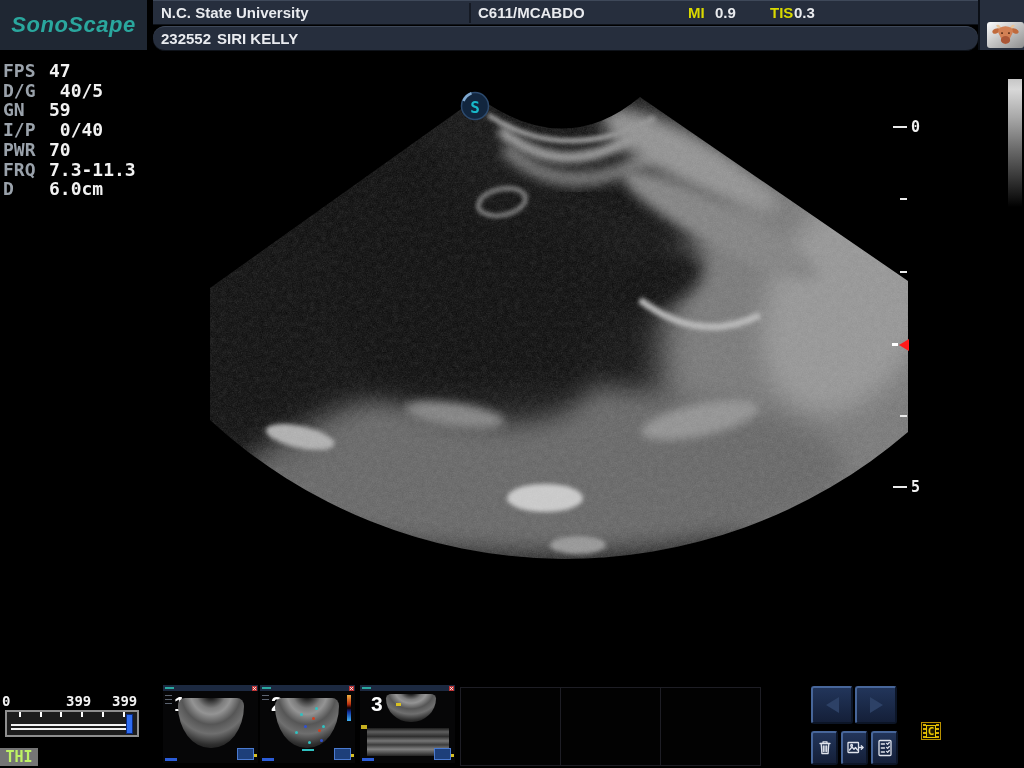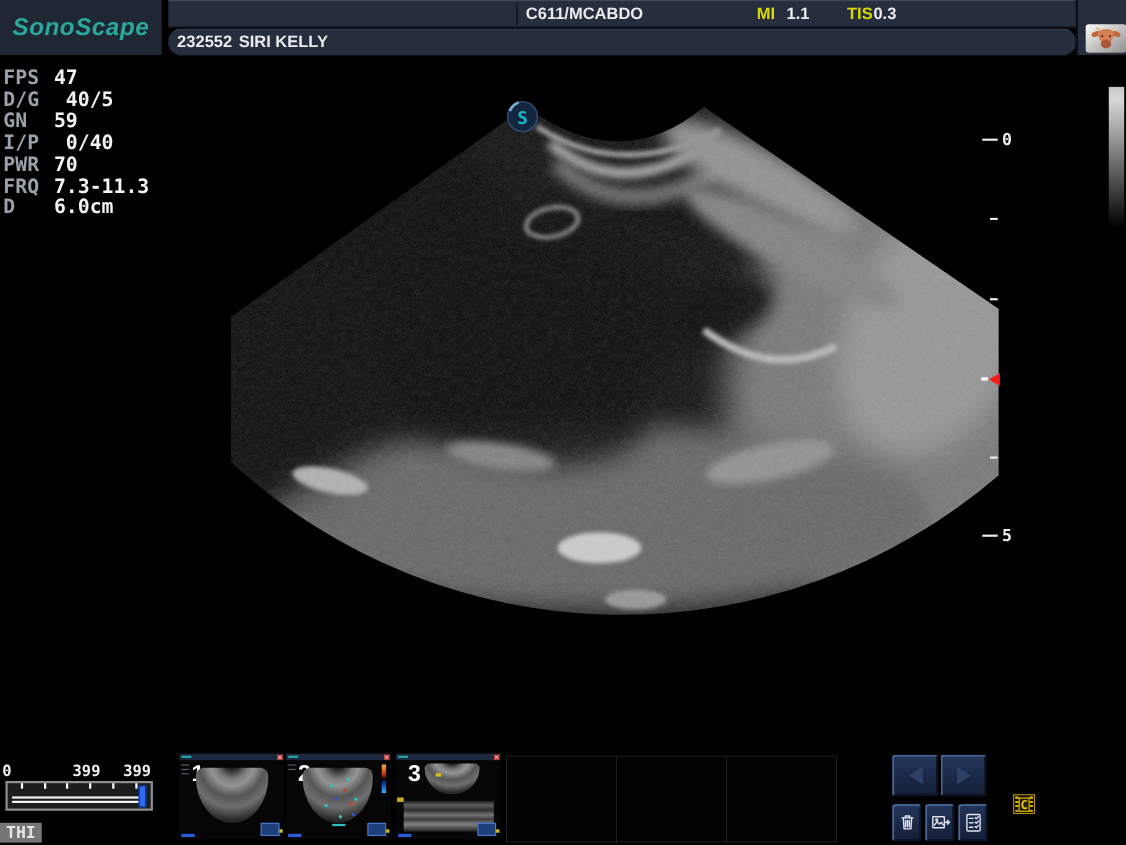--- a/index.html
+++ b/index.html
@@ -41,21 +41,21 @@
   .graybar{position:absolute;left:1008px;top:79px;width:14px;height:128px;
            background:linear-gradient(180deg,#c6c6c6 0%,#d8d8d8 8%,#a8a8a8 30%,#6a6a6a 55%,#2b2b2b 82%,#000 100%);}
   
   .scale-labels span{position:absolute;top:693px;color:#f2f2f2;font-family:"DejaVu Sans Mono",monospace;
            font-size:14px;font-weight:bold;}
   .gain-box{position:absolute;left:5px;top:710px;width:130px;height:23px;background:#1d1d1d;
             border:2px solid #8f8f8f;}
   .gtick{position:absolute;top:0;width:2px;height:5px;background:#fff;}
   .gline{position:absolute;left:4px;width:118px;height:2px;background:#f2f2f2;}
   .gmarker{position:absolute;left:119px;top:2px;width:5px;height:18px;background:#2e6cf0;border:1px solid #0a2a80;}
-  .thi{position:absolute;left:0;top:748px;width:38px;height:18px;background:#757575;color:#e5e5e5;
+  .thi{position:absolute;left:0;top:748px;width:38px;height:18px;background:#757575;color:#bef264;
        font-family:"DejaVu Sans Mono",monospace;font-size:15px;font-weight:bold;text-align:center;line-height:18px;}
   
   .thumb{position:absolute;top:685px;width:95px;height:78px;background:#060607;overflow:hidden;}
   .t1{left:163px;} .t2{left:260px;} .t3{left:360px;}
   .thumb-top{position:absolute;left:0;top:0;width:100%;height:6px;background:#1c2940;}
   .thumb-top .tdash{position:absolute;left:2px;top:2px;width:9px;height:2px;background:#2aa8a0;}
   .thumb-close{position:absolute;right:1px;top:1px;width:5px;height:5px;background:#c03535;}
   .tnum{position:absolute;left:11px;top:7px;color:#fff;font-size:21px;font-weight:bold;
         font-family:"Liberation Sans",sans-serif;text-shadow:0 0 2px #000;}
   .tparam{position:absolute;left:2px;width:7px;height:1px;background:#5c6470;}
@@ -94,24 +94,25 @@
 <body>
 
 <div id="screen">
 
   <div class="logo-cell">
     <span>SonoScape</span>
   </div>
 
   <div class="hdr-rows">
     <div class="hdr-row row1">
+      <span style="left:8px">N.C. State University</span>
       <div class="vdiv" style="left:316px"></div>
       <span style="left:325px">C611/MCABDO</span>
       <span class="yellow" style="left:535px">MI</span>
-      <span style="left:562px">1.1</span>
+      <span style="left:562px">0.9</span>
       <span class="yellow" style="left:617px">TIS</span>
       <span style="left:641px">0.3</span>
     </div>
     <div class="hdr-row row2">
       <span style="left:8px">232552</span>
       <span style="left:64px">SIRI KELLY</span>
     </div>
   </div>
 
   <div class="exam-cell">

